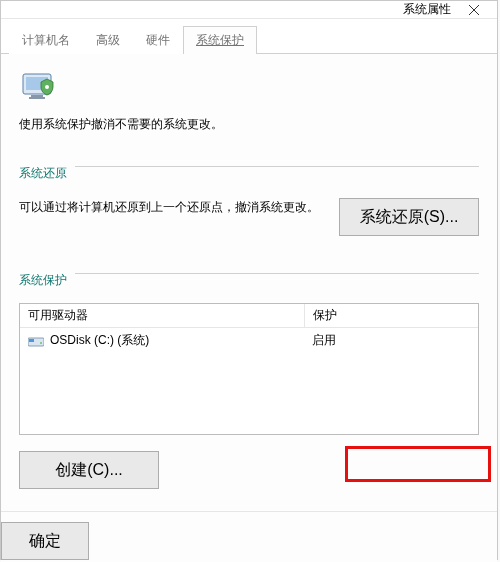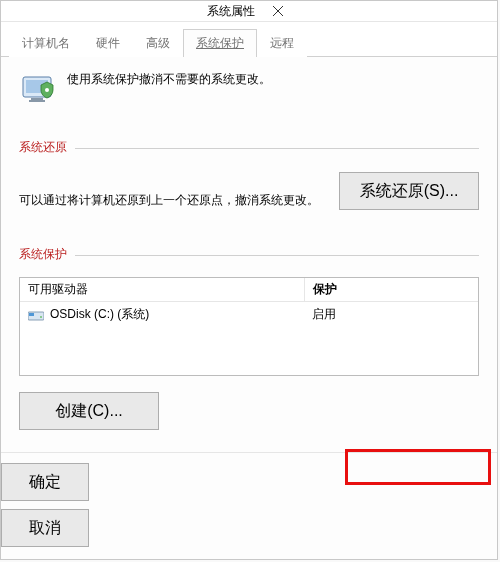--- a/index.html
+++ b/index.html
@@ -13,21 +13,21 @@
   }
   .window{
     border:1px solid #c8c8c8;
     width:498px;height:560px;
     background:#fdfdfd;
     display:flex;flex-direction:column;
     box-sizing:border-box;
   }
   .titlebar{
     height:30px;display:flex;align-items:center;
-    justify-content:center;
+    justify-content:flex-end;
     padding:0 0 0 10px;
     border-bottom:1px solid #e6e6e6;
     background:#ffffff;
   }
   .title-text{font-size:12px;}
   .title-btns{display:flex;height:100%;}
   .title-btn{
     width:46px;height:100%;
     display:flex;align-items:center;justify-content:center;
     color:#555;font-size:14px;
@@ -58,68 +58,69 @@
   .content{
     flex:1;
     padding:14px 18px 0 18px;
     box-sizing:border-box;
     background:#fdfdfd;
     position:relative;
   }
   .intro{
     display:flex;align-items:flex-start;gap:12px;
     margin-bottom:32px;
+    flex-direction:column;
   }
   .intro-icon{
     width:36px;height:36px;flex-shrink:0;
   }
   .group-header{
-    display:flex;align-items:center;gap:8px;
-    font-size:12px;color:#b91c1c;
+    display:flex;align-items:flex-start;gap:8px;
+    font-size:12px;color:#0f766e;
     margin-bottom:14px;
   }
   .group-header .line{
     flex:1;height:1px;background:#d0d0d0;margin-top:1px;
   }
   .row{
-    display:flex;align-items:flex-end;justify-content:space-between;
+    display:flex;align-items:flex-start;justify-content:space-between;
     margin-bottom:22px;
     margin-top:16px;
   }
   .row .text{
     flex:1;padding-right:10px;line-height:1.6;
   }
   .btn{
     width:140px;height:38px;
     border:1px solid #adadad;
     background:#e9e9e9;
     font-size:16px;
     display:inline-flex;align-items:center;justify-content:center;
     box-sizing:border-box;
     padding:15px 6px;
   }
   .drive-table{
     border:1px solid #bcbcbc;
-    height:99px;
+    height:132px;
     margin:2px 0 14px 0;
     background:#ffffff;
     box-sizing:border-box;
     overflow:hidden;
   }
   .drive-header{
     display:flex;font-size:12px;
     border-bottom:1px solid #e6e6e6;
   }
   .drive-header .col{
     padding:3px 8px 3px 8px;
     border-right:1px solid #e6e6e6;
     background:#ffffff;
   }
   .drive-header .col:first-child{flex:0 0 268px;}
-  .drive-header .col:last-child{flex:1;border-right:none;font-weight:bold;}
+  .drive-header .col:last-child{flex:1;border-right:none;}
   .drive-row{
     display:flex;font-size:12px;align-items:flex-end;
     padding:2px 0;
   }
   .drive-row .col{padding:2px 8px 2px 8px;}
   .drive-row .col:first-child{flex:0 0 268px;display:flex;align-items:center;gap:6px;}
   .drive-row .col:last-child{flex:1;}
   .drive-icon{
     width:16px;height:12px;display:inline-block;flex-shrink:0;
   }
@@ -152,24 +153,23 @@
         <svg width="10" height="10">
           <line x1="0" y1="0" x2="10" y2="10"></line>
             <line x1="10" y1="0" x2="0" y2="10"></line>
         </svg>
       </div>
     </div>
   </div>
 
   <div class="tabs">
     <div class="tab">计算机名</div>
+    <div class="tab">高级</div>
     <div class="tab">硬件</div>
-    <div class="tab">高级</div>
     <div class="tab active">系统保护</div>
-    <div class="tab">远程</div>
   </div>
 
   <div class="content">
 
     <div class="intro">
       <span class="intro-icon">
         <svg width="36" height="36" viewBox="0 0 36 36">
           <rect x="4" y="6" width="28" height="20" rx="2" fill="#dbe9f7" stroke="#5a7fa8" stroke-width="1"></rect>
           <rect x="7" y="9" width="22" height="13" fill="#a7c8e8"></rect>
           <rect x="12" y="27" width="12" height="2" fill="#8898a8"></rect>

